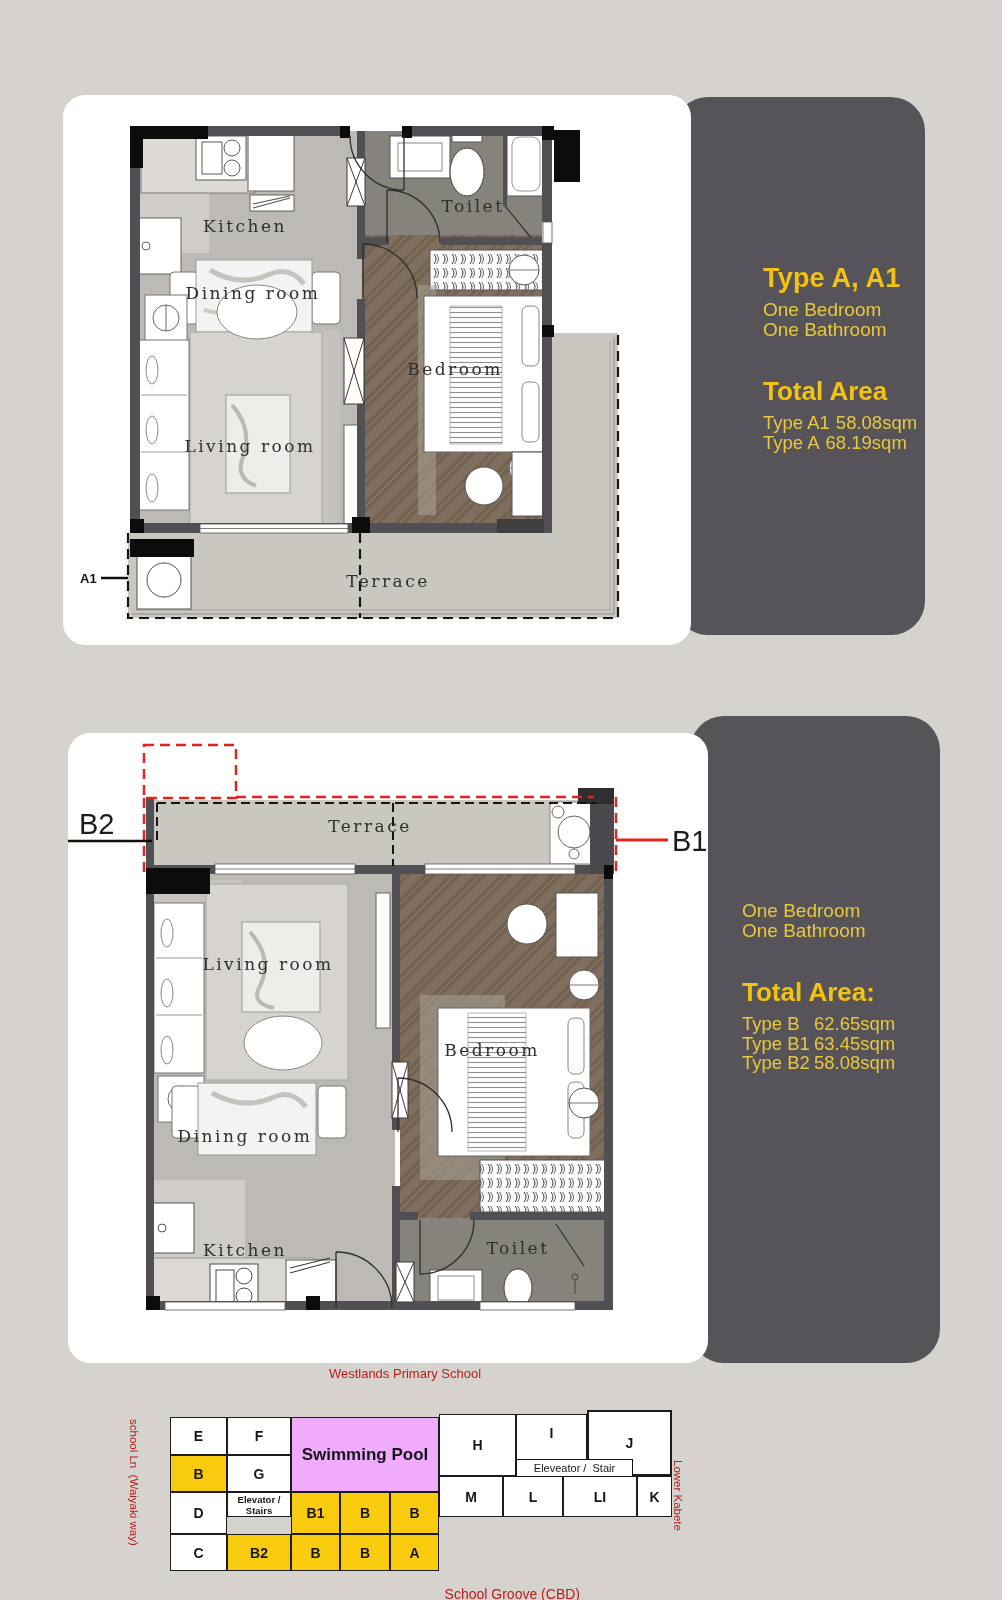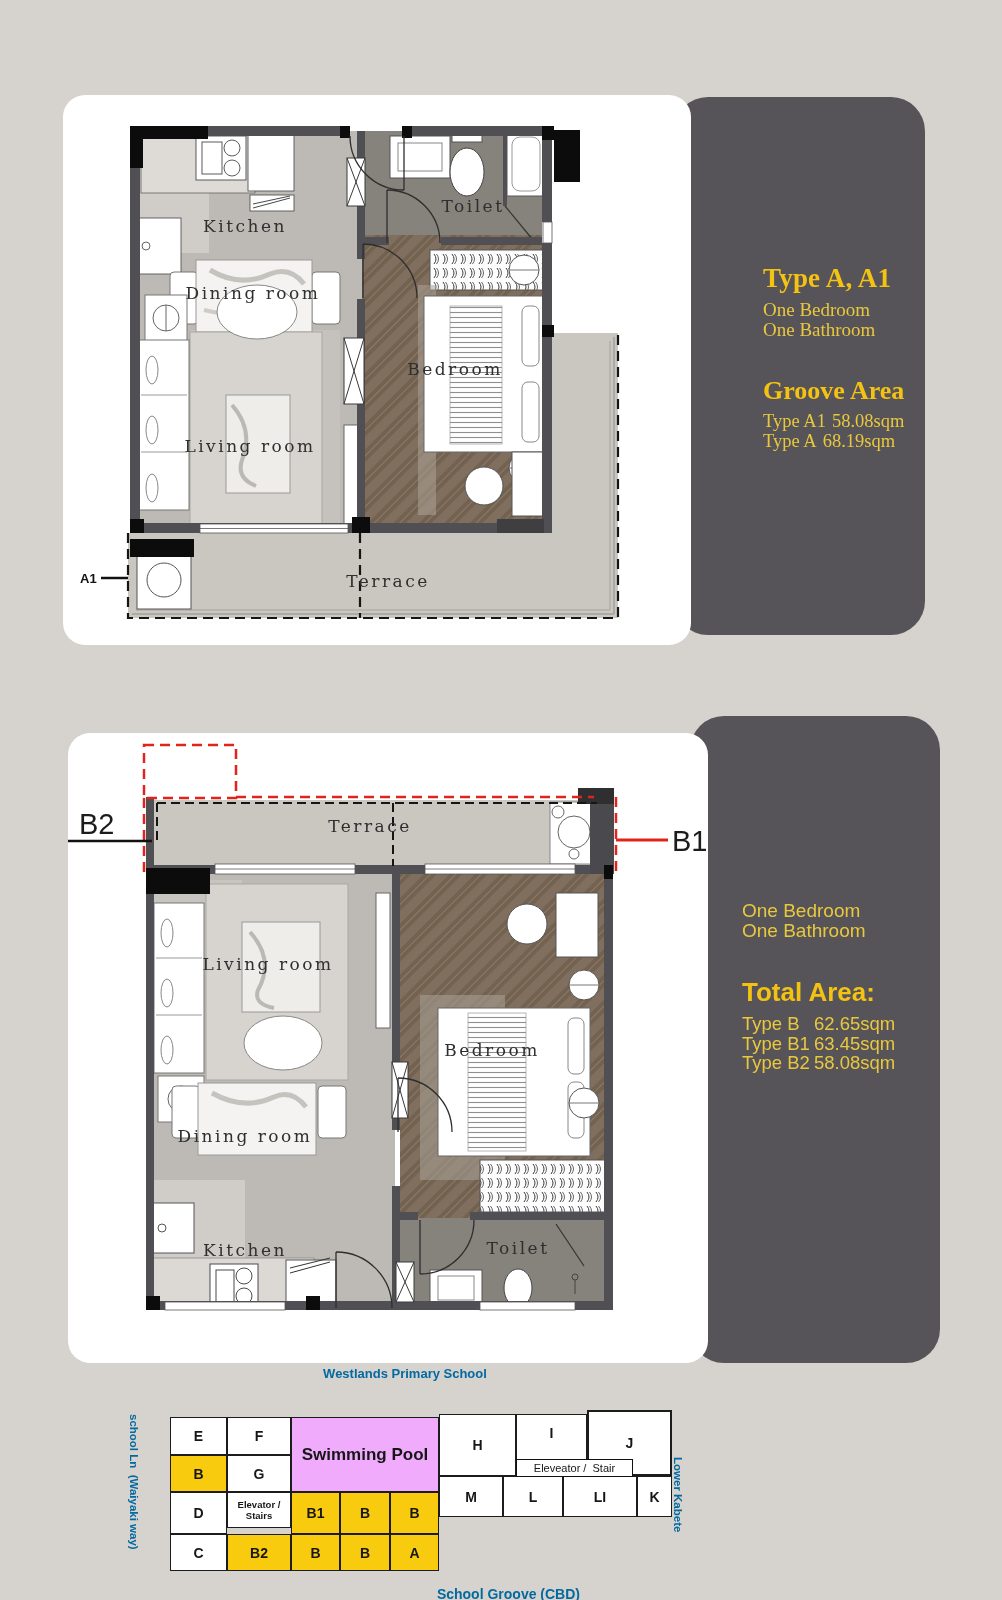--- a/index.html
+++ b/index.html
@@ -3,21 +3,21 @@
 <meta charset="utf-8">
 <style>
   html,body{margin:0;padding:0;}
   body{background:#d6d3ce;font-family:"Liberation Sans","DejaVu Sans",sans-serif;}
   .page{position:relative;width:1002px;height:1600px;background:#d6d3ce;overflow:hidden;}
 
   
   .card-white{position:absolute;background:#ffffff;border-radius:22px;}
   .card-dark{position:absolute;background:#565458;border-radius:34px;}
   #card-a-white{left:63px;top:95px;width:628px;height:550px;z-index:2;}
-  #card-a-dark{left:674px;top:97px;width:251px;height:538px;z-index:1;font-family:Liberation Serif, serif;}
+  #card-a-dark{left:674px;top:97px;width:251px;height:538px;z-index:1;}
   #card-b-white{left:68px;top:733px;width:640px;height:630px;z-index:2;}
   #card-b-dark{left:690px;top:716px;width:250px;height:647px;z-index:1;}
 
   
   .panel-text{position:absolute;color:#f3c212;}
   #panel-a-text{left:89px;top:166px;}
   #panel-b-text{left:52px;top:185px;}
   .panel-title{font-size:27px;font-weight:bold;color:#f3c212;letter-spacing:.2px;margin:0 0 6px 0;}
   .panel-sub{font-size:19px;line-height:20px;color:#e9c83e;margin:0;}
   .panel-heading2{font-size:26px;font-weight:bold;color:#f3c212;margin:36px 0 6px 0;}
@@ -30,35 +30,35 @@
 
   
   .grid-cell{position:absolute;display:flex;align-items:center;justify-content:center;
     background:#ffffff;border:1px solid #1c1c1c;font-weight:bold;font-size:14px;color:#161616;box-sizing:border-box;}
   .grid-cell.hl{background:#f8cb0f;}
   .grid-cell.pool{background:#f0abfc;font-size:17px;}
   .grid-cell.jcell{border-width:2px;}
   .grid-cell.elev{flex-direction:column;font-size:9.5px;font-weight:600;line-height:11px;text-align:center;}
   .elev-bar{position:absolute;background:#ffffff;border:1.5px solid #111;display:flex;align-items:center;justify-content:center;
     font-size:11px;font-weight:normal;color:#161616;box-sizing:border-box;white-space:pre;z-index:5;}
-  .street{position:absolute;font-weight:bold;color:#0369a1;}
+  .street{position:absolute;font-weight:normal;color:#b91c1c;}
   .street.h{font-size:13px;text-align:center;}
   .street.v{font-size:11.5px;writing-mode:vertical-rl;white-space:pre;text-align:center;}
 </style>
 </head>
 <body>
 
 <div class="page">
 
   <div id="card-a-dark" class="card-dark">
     <div id="panel-a-text" class="panel-text">
       <p class="panel-title">Type A, A1</p>
       <p class="panel-sub">One Bedroom</p>
       <p class="panel-sub">One Bathroom</p>
-      <p class="panel-heading2">Groove Area</p>
+      <p class="panel-heading2">Total Area</p>
       <div class="area-line"><span class="label-a">Type A1</span><span>58.08sqm</span></div>
       <div class="area-line"><span class="label-a">Type A</span><span>68.19sqm</span></div>
     </div>
   </div>
 
   <div id="card-a-white" class="card-white">
     <svg class="plan-svg" viewBox="63 95 628 550">
       <defs>
         <pattern id="woodA" width="18" height="18" patternUnits="userSpaceOnUse" patternTransform="rotate(45)">
           <rect width="18" height="18" fill="#806e5e"></rect>
@@ -418,21 +418,21 @@
     <div class="street v" style="left:128px;top:1392px;height:180px;">school Ln  (Waiyaki way)</div>
     <div class="street v" style="left:672px;top:1450px;height:90px;">Lower Kabete</div>
 
     <div class="grid-cell" style="left:170px;top:1417px;width:57px;height:38px;">E</div>
     <div class="grid-cell" style="left:227px;top:1417px;width:64px;height:38px;">F</div>
     <div class="grid-cell pool" style="left:291px;top:1417px;width:148px;height:75px;">Swimming Pool</div>
     <div class="grid-cell hl" style="left:170px;top:1455px;width:57px;height:37px;">B</div>
     <div class="grid-cell" style="left:227px;top:1455px;width:64px;height:37px;">G</div>
 
     <div class="grid-cell" style="left:170px;top:1492px;width:57px;height:42px;">D</div>
-    <div class="grid-cell elev" style="left:227px;top:1492px;width:64px;height:36px;">
+    <div class="grid-cell elev" style="left:227px;top:1492px;width:64px;height:25px;">
       <span>Elevator /</span>
       <span>Stairs</span>
     </div>
     <div class="grid-cell hl" style="left:291px;top:1492px;width:49px;height:42px;">B1</div>
     <div class="grid-cell hl" style="left:340px;top:1492px;width:50px;height:42px;">B</div>
     <div class="grid-cell hl" style="left:390px;top:1492px;width:49px;height:42px;">B</div>
 
     <div class="grid-cell" style="left:170px;top:1534px;width:57px;height:37px;">C</div>
     <div class="grid-cell hl" style="left:227px;top:1534px;width:64px;height:37px;">B2</div>
     <div class="grid-cell hl" style="left:291px;top:1534px;width:49px;height:37px;">B</div>

